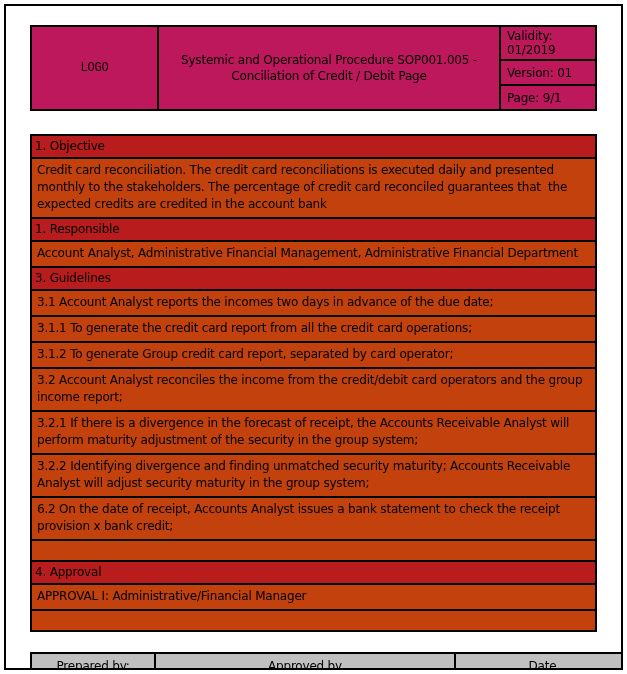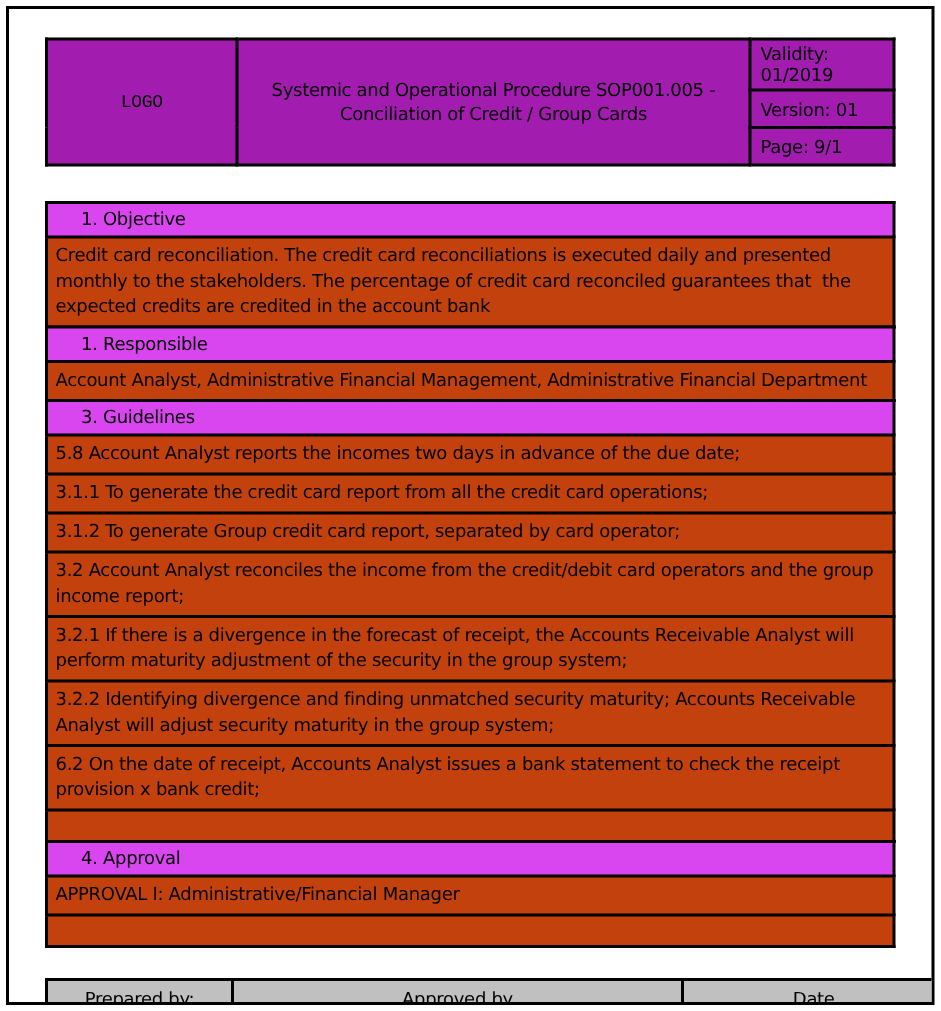--- a/index.html
+++ b/index.html
@@ -27,43 +27,43 @@
   }
   td {
     border: 2px solid #000;
     font-size: 12px;
     letter-spacing: -0.2px;
     vertical-align: middle;
     word-wrap: break-word;
   }
   
   .hdr { margin-bottom: 23px; }
-  .hdr td { background: #a21caf; }
+  .hdr td { background: #be185d; }
   .hdr .logo {
     width: 123px;
     text-align: center;
     font-family: Liberation Mono, monospace;
   }
   .hdr .title {
     width: 324px;
     text-align: center;
     padding: 2px 8px;
     line-height: 16px;
   }
   .hdr .meta {
     padding: 2px 6px;
     height: 19px;
     vertical-align: middle;
   }
   
   .sec { margin-top: -2px; }
   #sections .sec:first-child { margin-top: 0; }
   .sec-heading td {
-    background: #d946ef;
-    padding: 2px 6px 3px 22px;
+    background: #b91c1c;
+    padding: 2px 6px 3px 3px;
     height: 16px;
     vertical-align: middle;
   }
   .sec-row td {
     background: #c2410c;
     padding: 3px 5px 4px 5px;
     line-height: 17px;
     vertical-align: top;
     white-space: pre-wrap;
   }
@@ -83,21 +83,21 @@
 </style>
 </head>
 <body>
 
 <div class="page">
 
   <table class="hdr">
     <tbody>
         <tr>
       <td class="logo" rowspan="3">LOGO</td>
-      <td class="title" rowspan="3">Systemic and Operational Procedure SOP001.005 - Conciliation of Credit / Group Cards</td>
+      <td class="title" rowspan="3">Systemic and Operational Procedure SOP001.005 - Conciliation of Credit / Debit Page</td>
       <td class="meta">Validity: 01/2019</td>
     </tr>
     <tr>
       <td class="meta">Version: 01</td>
     </tr>
     <tr>
       <td class="meta">Page: 9/1</td>
     </tr>
   </tbody>
     </table>
@@ -122,21 +122,21 @@
             <td>Account Analyst, Administrative Financial Management, Administrative Financial Department</td>
           </tr>
         </tbody>
       </table>
       <table class="sec">
         <tbody>
           <tr class="sec-heading">
             <td>3. Guidelines</td>
           </tr>
           <tr class="sec-row">
-            <td>5.8 Account Analyst reports the incomes two days in advance of the due date;</td>
+            <td>3.1 Account Analyst reports the incomes two days in advance of the due date;</td>
           </tr>
           <tr class="sec-row">
             <td>3.1.1 To generate the credit card report from all the credit card operations;</td>
           </tr>
           <tr class="sec-row">
             <td>3.1.2 To generate Group credit card report, separated by card operator;</td>
           </tr>
           <tr class="sec-row">
             <td>3.2 Account Analyst reconciles the income from the credit/debit card operators and the group income report;</td>
           </tr>

